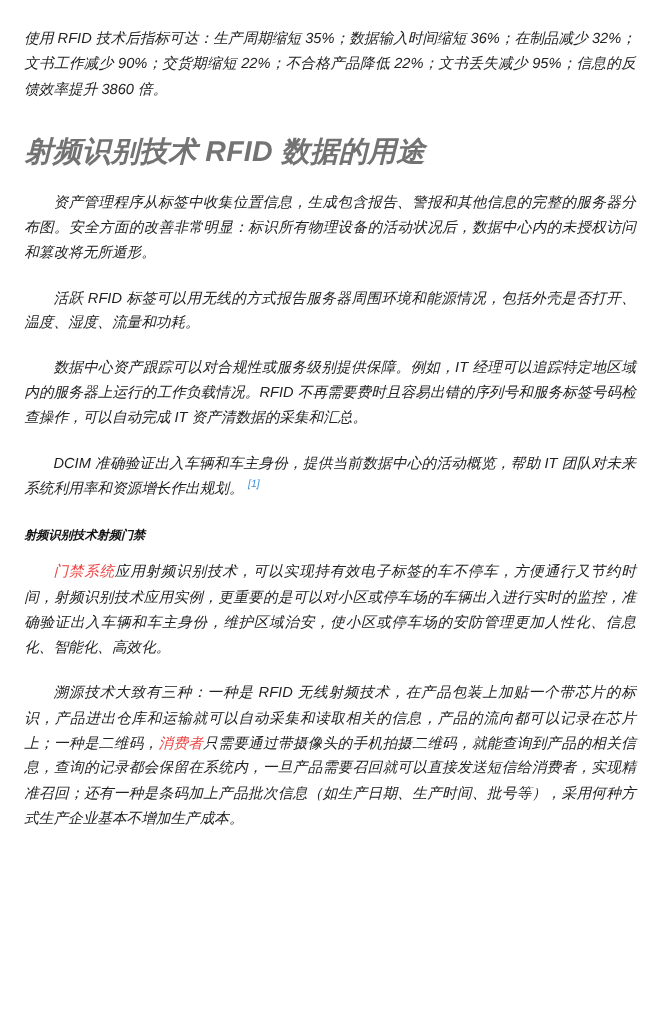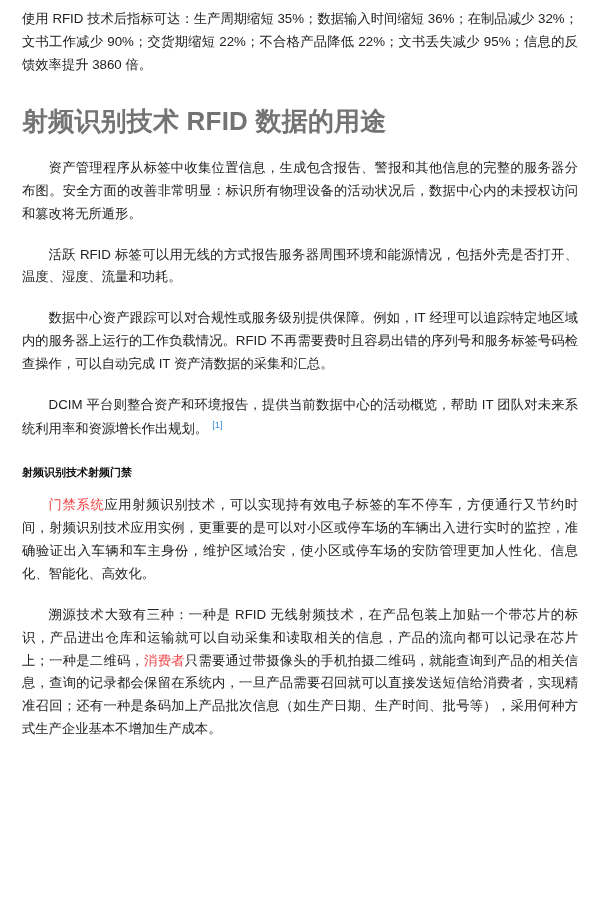--- a/index.html
+++ b/index.html
@@ -9,21 +9,22 @@
   }
   body {
     width: 600px;
     min-height: 921px;
     font-family: "Liberation Sans", sans-serif;
     color: #1a1a1a;
   }
   .page {
     width: 600px;
     box-sizing: border-box;
-    padding: 8px 22px 10px 22px;
+    padding: 24px 22px 10px 22px;
+    font-style: italic;
   }
   p.body-text {
     margin: 0 0 18px 0;
     font-size: 13.3px;
     line-height: 1.72;
     text-align: justify;
     color: #222222;
     text-indent: 2em;
   }
   p.body-text.no-indent {
@@ -70,21 +71,21 @@
   <p class="body-text no-indent tight-top">使用 RFID 技术后指标可达：生产周期缩短 35%；数据输入时间缩短 36%；在制品减少 32%；文书工作减少 90%；交货期缩短 22%；不合格产品降低 22%；文书丢失减少 95%；信息的反馈效率提升 3860 倍。</p>
 
   <h2 class="heading">射频识别技术 RFID 数据的用途</h2>
 
   <p class="body-text">资产管理程序从标签中收集位置信息，生成包含报告、警报和其他信息的完整的服务器分布图。安全方面的改善非常明显：标识所有物理设备的活动状况后，数据中心内的未授权访问和篡改将无所遁形。</p>
 
   <p class="body-text">活跃 RFID 标签可以用无线的方式报告服务器周围环境和能源情况，包括外壳是否打开、温度、湿度、流量和功耗。</p>
 
   <p class="body-text">数据中心资产跟踪可以对合规性或服务级别提供保障。例如，IT 经理可以追踪特定地区域内的服务器上运行的工作负载情况。RFID 不再需要费时且容易出错的序列号和服务标签号码检查操作，可以自动完成 IT 资产清数据的采集和汇总。</p>
 
-  <p class="body-text"><span>DCIM 平台则整合资产和环境报告，提供当前数据中心的活动概览，帮助 IT 团队对未来系统利用率和资源增长作出规划。</span><sup class="ref"><a href="#">[1]</a></sup></p>
+  <p class="body-text"><span>DCIM 准确验证出入车辆和车主身份，提供当前数据中心的活动概览，帮助 IT 团队对未来系统利用率和资源增长作出规划。</span><sup class="ref"><a href="#">[1]</a></sup></p>
 
 
   <h3 class="subheading">射频识别技术射频门禁</h3>
 
   <p class="body-text"><a class="inline-link" href="#">门禁系统</a><span>应用射频识别技术，可以实现持有效电子标签的车不停车，方便通行又节约时间，射频识别技术应用实例，更重要的是可以对小区或停车场的车辆出入进行实时的监控，准确验证出入车辆和车主身份，维护区域治安，使小区或停车场的安防管理更加人性化、信息化、智能化、高效化。</span></p>
 
 
   <p class="body-text"><span>溯源技术大致有三种：一种是 RFID 无线射频技术，在产品包装上加贴一个带芯片的标识，产品进出仓库和运输就可以自动采集和读取相关的信息，产品的流向都可以记录在芯片上；一种是二维码，</span><a class="inline-link" href="#">消费者</a><span>只需要通过带摄像头的手机拍摄二维码，就能查询到产品的相关信息，查询的记录都会保留在系统内，一旦产品需要召回就可以直接发送短信给消费者，实现精准召回；还有一种是条码加上产品批次信息（如生产日期、生产时间、批号等），采用何种方式生产企业基本不增加生产成本。</span></p>
 
 </div>

